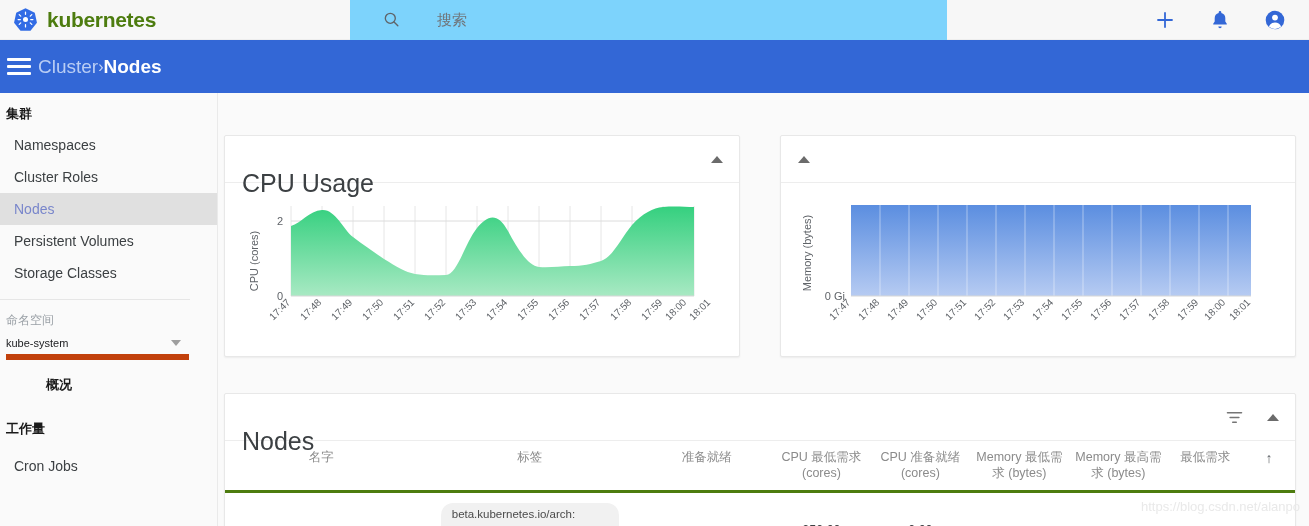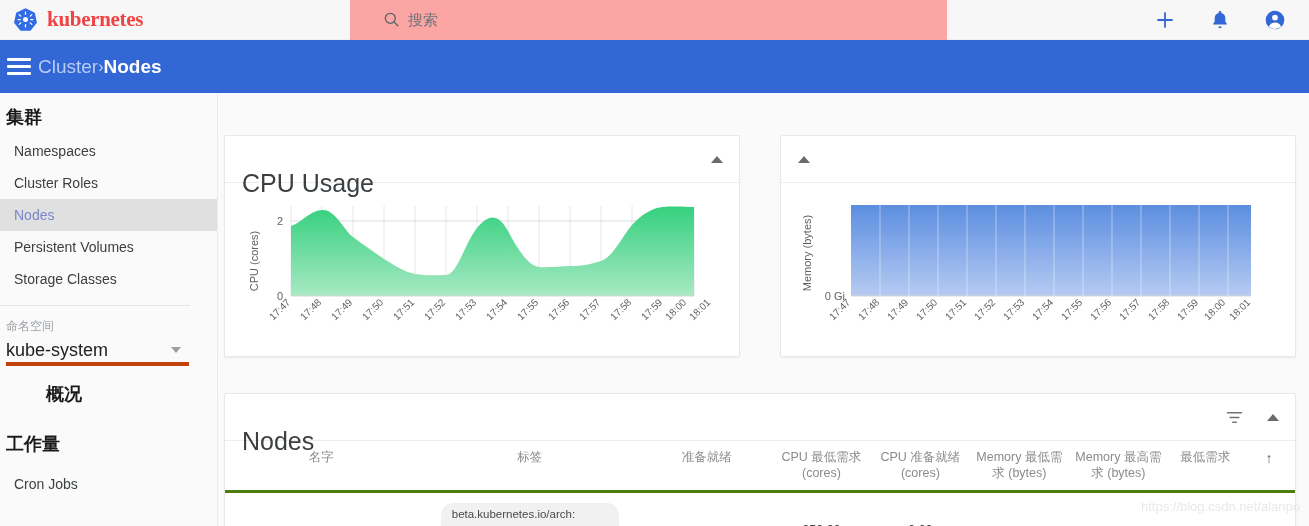--- a/index.html
+++ b/index.html
@@ -14,25 +14,25 @@
 
   
   .topbar {
     position: absolute; top: 0; left: 0; width: 1309px; height: 40px;
     background: #f7f7f7; display: flex; align-items: center;
     border-bottom: 1px solid #eee;
   }
   .brand { display: flex; align-items: center; gap: 9px; padding-left: 13px; width: 350px; }
   .k8s-logo { width: 25px; height: 25px; flex: 0 0 25px; }
   .brand-name {
-    font-size: 21px; font-weight: bold; color: #ef4444; letter-spacing: -0.3px; font-family: Liberation Serif, serif;
+    font-size: 21px; font-weight: bold; color: #4d7c0f; letter-spacing: -0.3px;
   }
   .search-wrap {
-    width: 597px; height: 40px; background: #fca5a5;
-    display: flex; align-items: center; gap: 7px; padding-left: 32px;
+    width: 597px; height: 40px; background: #7dd3fc;
+    display: flex; align-items: center; gap: 36px; padding-left: 32px;
   }
   .search-icon { width: 19px; height: 19px; flex: 0 0 19px; color: #5f6368; }
   .search-input {
     border: 0; background: transparent; outline: none; font-size: 15px;
     color: #5f6368; font-family: "Liberation Sans", sans-serif; width: 450px;
   }
   .search-input::placeholder { color: #70757a; }
   .top-actions {
     margin-left: auto; display: flex; align-items: center; gap: 31px; padding-right: 22px;
   }
@@ -52,34 +52,34 @@
   .crumb-parent { color: #b9cdf4; cursor: pointer; }
   .crumb-sep { color: #c3d3f5; font-size: 16px; }
   .crumb-current { color: #fff; font-weight: bold; }
 
   
   .sidebar {
     position: absolute; top: 93px; left: 0; width: 218px; height: 433px;
     background: #fafafa; border-right: 1px solid #eaeaea;
   }
   .nav-header {
-    font-size: 18px; font-weight: bold; color: #1a1a1a;
+    font-size: 13px; font-weight: bold; color: #1a1a1a;
     padding: 12px 0 6px 6px;
   }
   .nav-item {
     height: 32px; display: flex; align-items: center;
     padding-left: 14px; font-size: 14px; color: #3c4043; cursor: pointer;
   }
   .nav-item.selected { background: #e0e0e0; color: #7986cb; }
   .nav-divider { height: 1px; background: #e6e6e6; margin: 10px 0 0 0; width: 190px; }
   .ns-label { font-size: 12px; color: #9aa0a6; padding: 12px 0 3px 6px; }
   .ns-select {
     margin: 0 0 0 6px; width: 183px; height: 28px;
     display: flex; align-items: center; justify-content: space-between;
-    border-bottom: 4px solid #c2410c; font-size: 18px; color: #202124; cursor: pointer;
+    border-bottom: 6px solid #c2410c; font-size: 11px; color: #202124; cursor: pointer;
   }
   .caret-down {
     width: 0; height: 0; border-left: 5px solid transparent;
     border-right: 5px solid transparent; border-top: 6px solid #9e9e9e; margin-right: 8px;
   }
 
   
   .main { position: absolute; top: 93px; left: 218px; width: 1091px; height: 433px; }
   .card {
     position: absolute; background: #fff; border: 1px solid #e8e8e8; border-radius: 2px;

